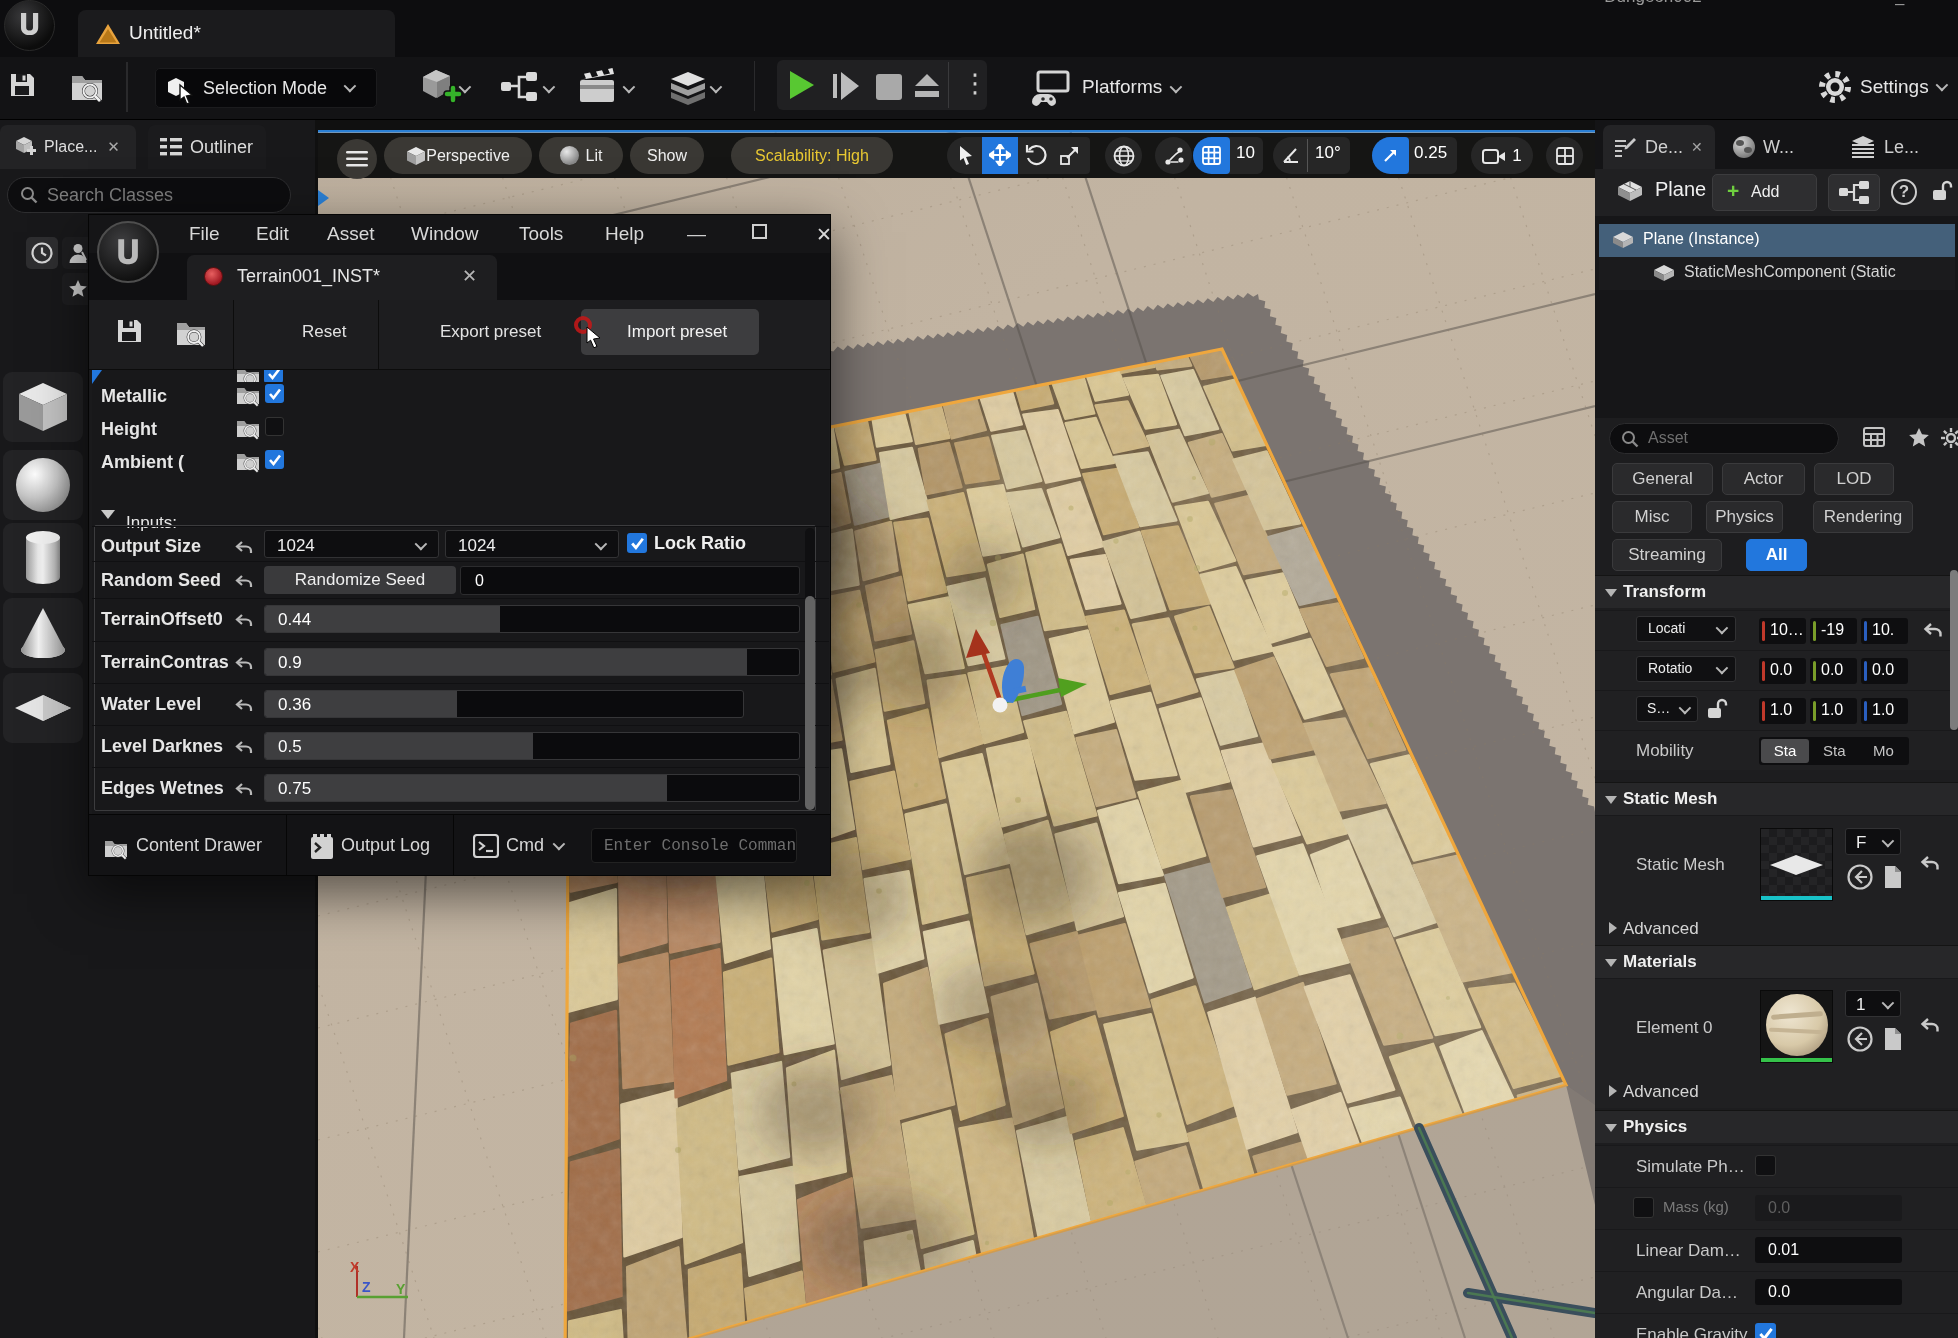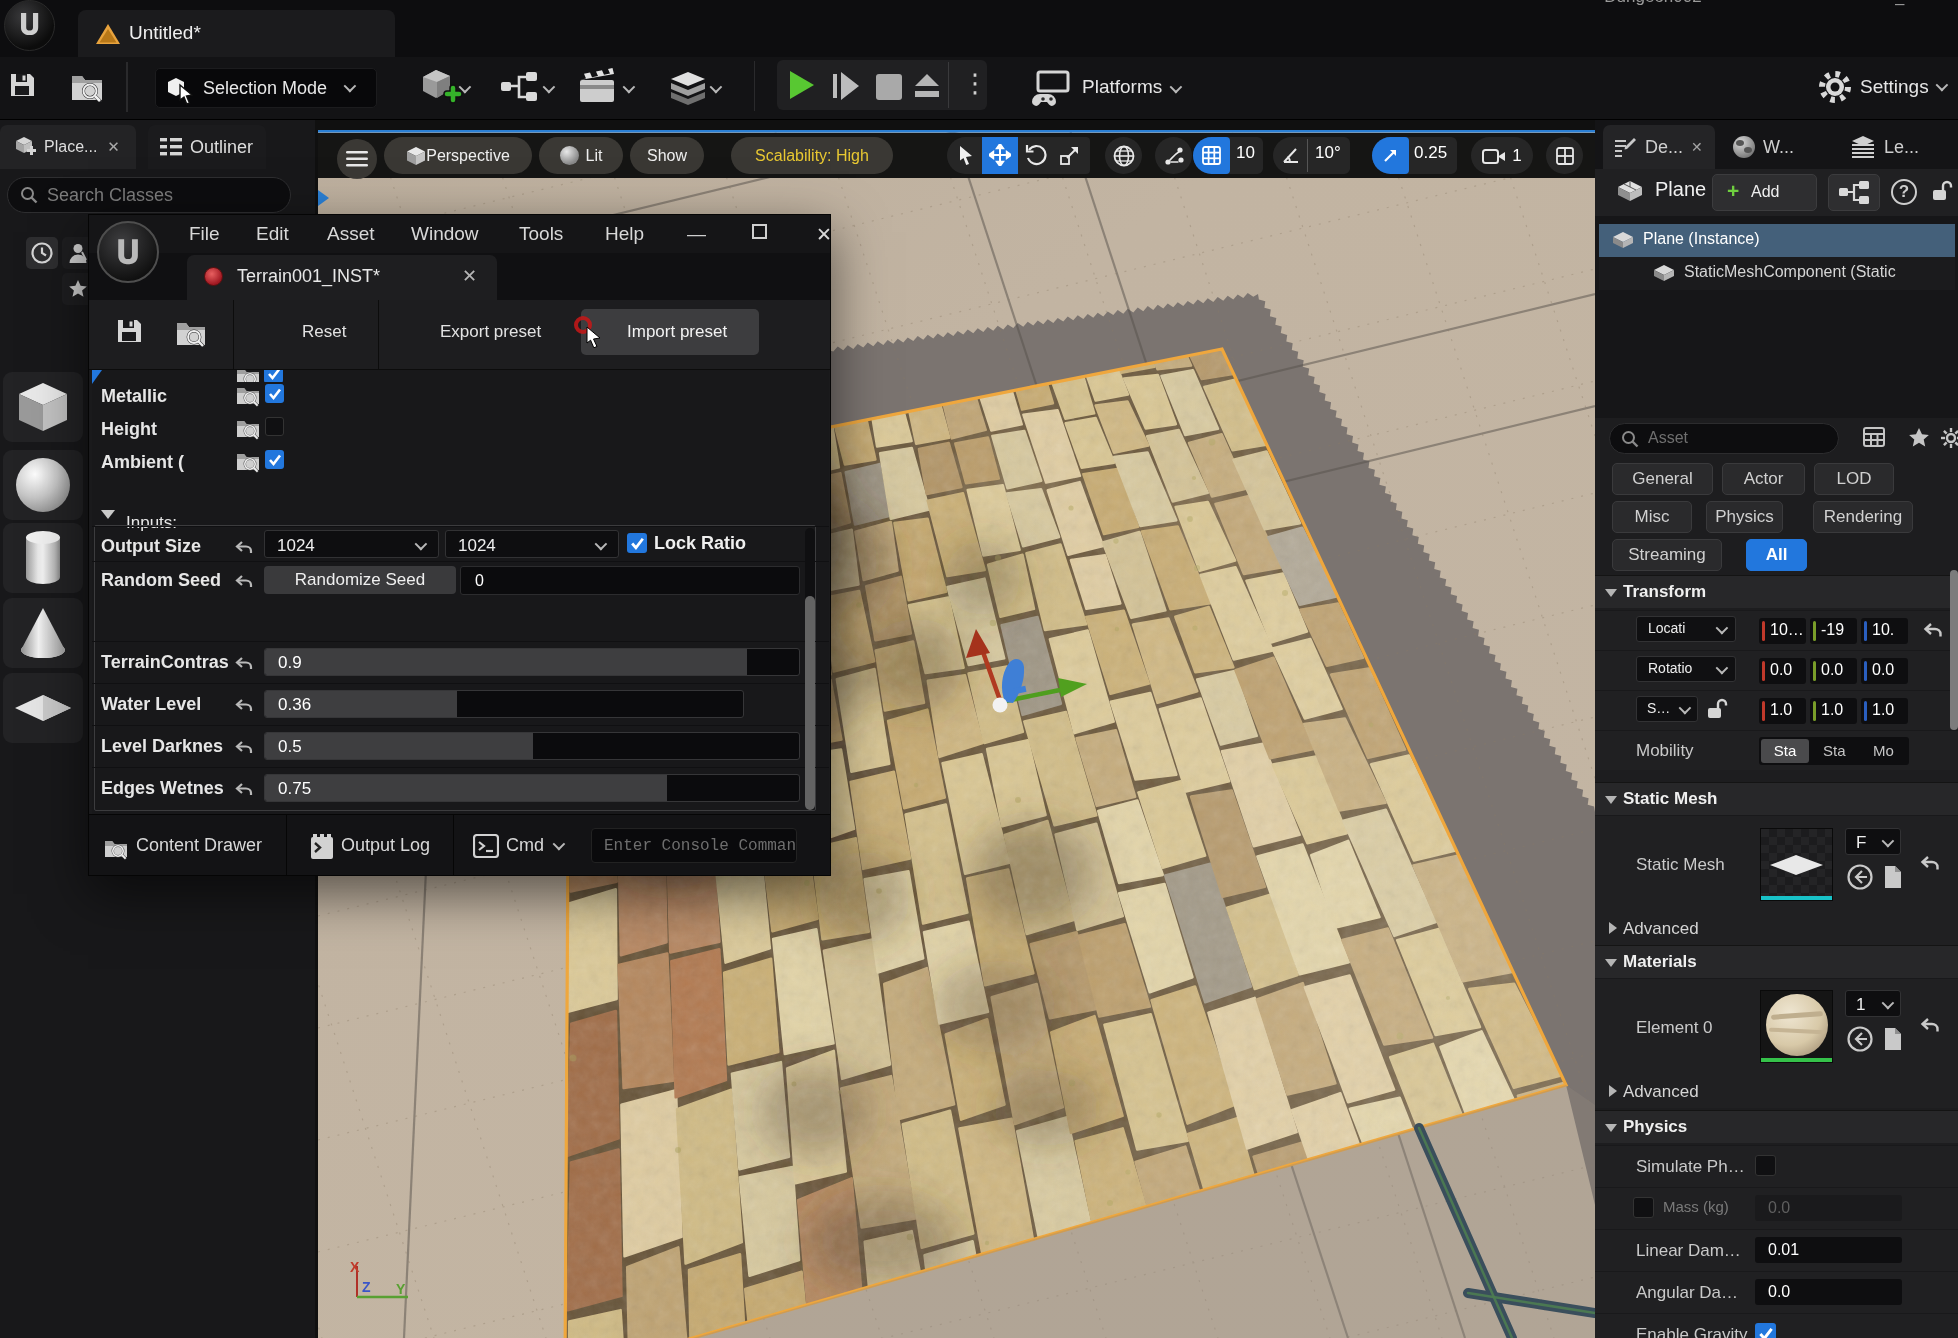--- a/index.html
+++ b/index.html
@@ -850,20 +850,31 @@
      <div class="flabel" style="top:8px;">Random Seed</div>
      <div class="abs undo" style="left:142px;top:9px;"><svg class="ico" width="20" height="16" viewBox="0 0 20 16" style="">
             <path d="M8 2 L3 6.5 L8 11" fill="none" stroke="#b9b9b9" stroke-width="2.2"></path>
             <path d="M3.5 6.5 H12 a5 4.5 0 0 1 5 4.5 v2" fill="none" stroke="#b9b9b9" stroke-width="2.2"></path>
           </svg></div>
      <div class="abs" style="left:172px;top:4px;width:192px;height:28px;background:#3a3a3c;border-radius:4px;text-align:center;color:#efefef;font-size:17px;line-height:28px;">Randomize Seed</div>
      <div class="vbox" style="left:368px;top:4px;width:340px;height:29px;background:#0b0b0d;border:1px solid #2c2c2e;">
           <span class="abs" style="left:14px;top:5px;">0</span>
         </div>
    </div>
+   <div class="frow" style="top:228px;height:43px;">
+        <div class="flabel" style="top:10px;">TerrainOffset0</div>
+        <div class="abs undo" style="left:142px;top:11px;"><svg class="ico" width="20" height="16" viewBox="0 0 20 16" style="">
+            <path d="M8 2 L3 6.5 L8 11" fill="none" stroke="#b9b9b9" stroke-width="2.2"></path>
+            <path d="M3.5 6.5 H12 a5 4.5 0 0 1 5 4.5 v2" fill="none" stroke="#b9b9b9" stroke-width="2.2"></path>
+          </svg></div>
+        <div class="slider" style="left:172px;top:6px;width:536px;height:28px;">
+          <div class="sfill" style="width:235px;"></div>
+          <span class="abs" style="left:13px;top:4px;">0.44</span>
+        </div>
+      </div>
    <div class="frow" style="top:271px;height:42px;">
         <div class="flabel" style="top:10px;">TerrainContras</div>
         <div class="abs undo" style="left:142px;top:11px;"><svg class="ico" width="20" height="16" viewBox="0 0 20 16" style="">
             <path d="M8 2 L3 6.5 L8 11" fill="none" stroke="#b9b9b9" stroke-width="2.2"></path>
             <path d="M3.5 6.5 H12 a5 4.5 0 0 1 5 4.5 v2" fill="none" stroke="#b9b9b9" stroke-width="2.2"></path>
           </svg></div>
         <div class="slider" style="left:172px;top:6px;width:536px;height:28px;">
           <div class="sfill" style="width:482px;"></div>
           <span class="abs" style="left:13px;top:4px;">0.9</span>
         </div>

